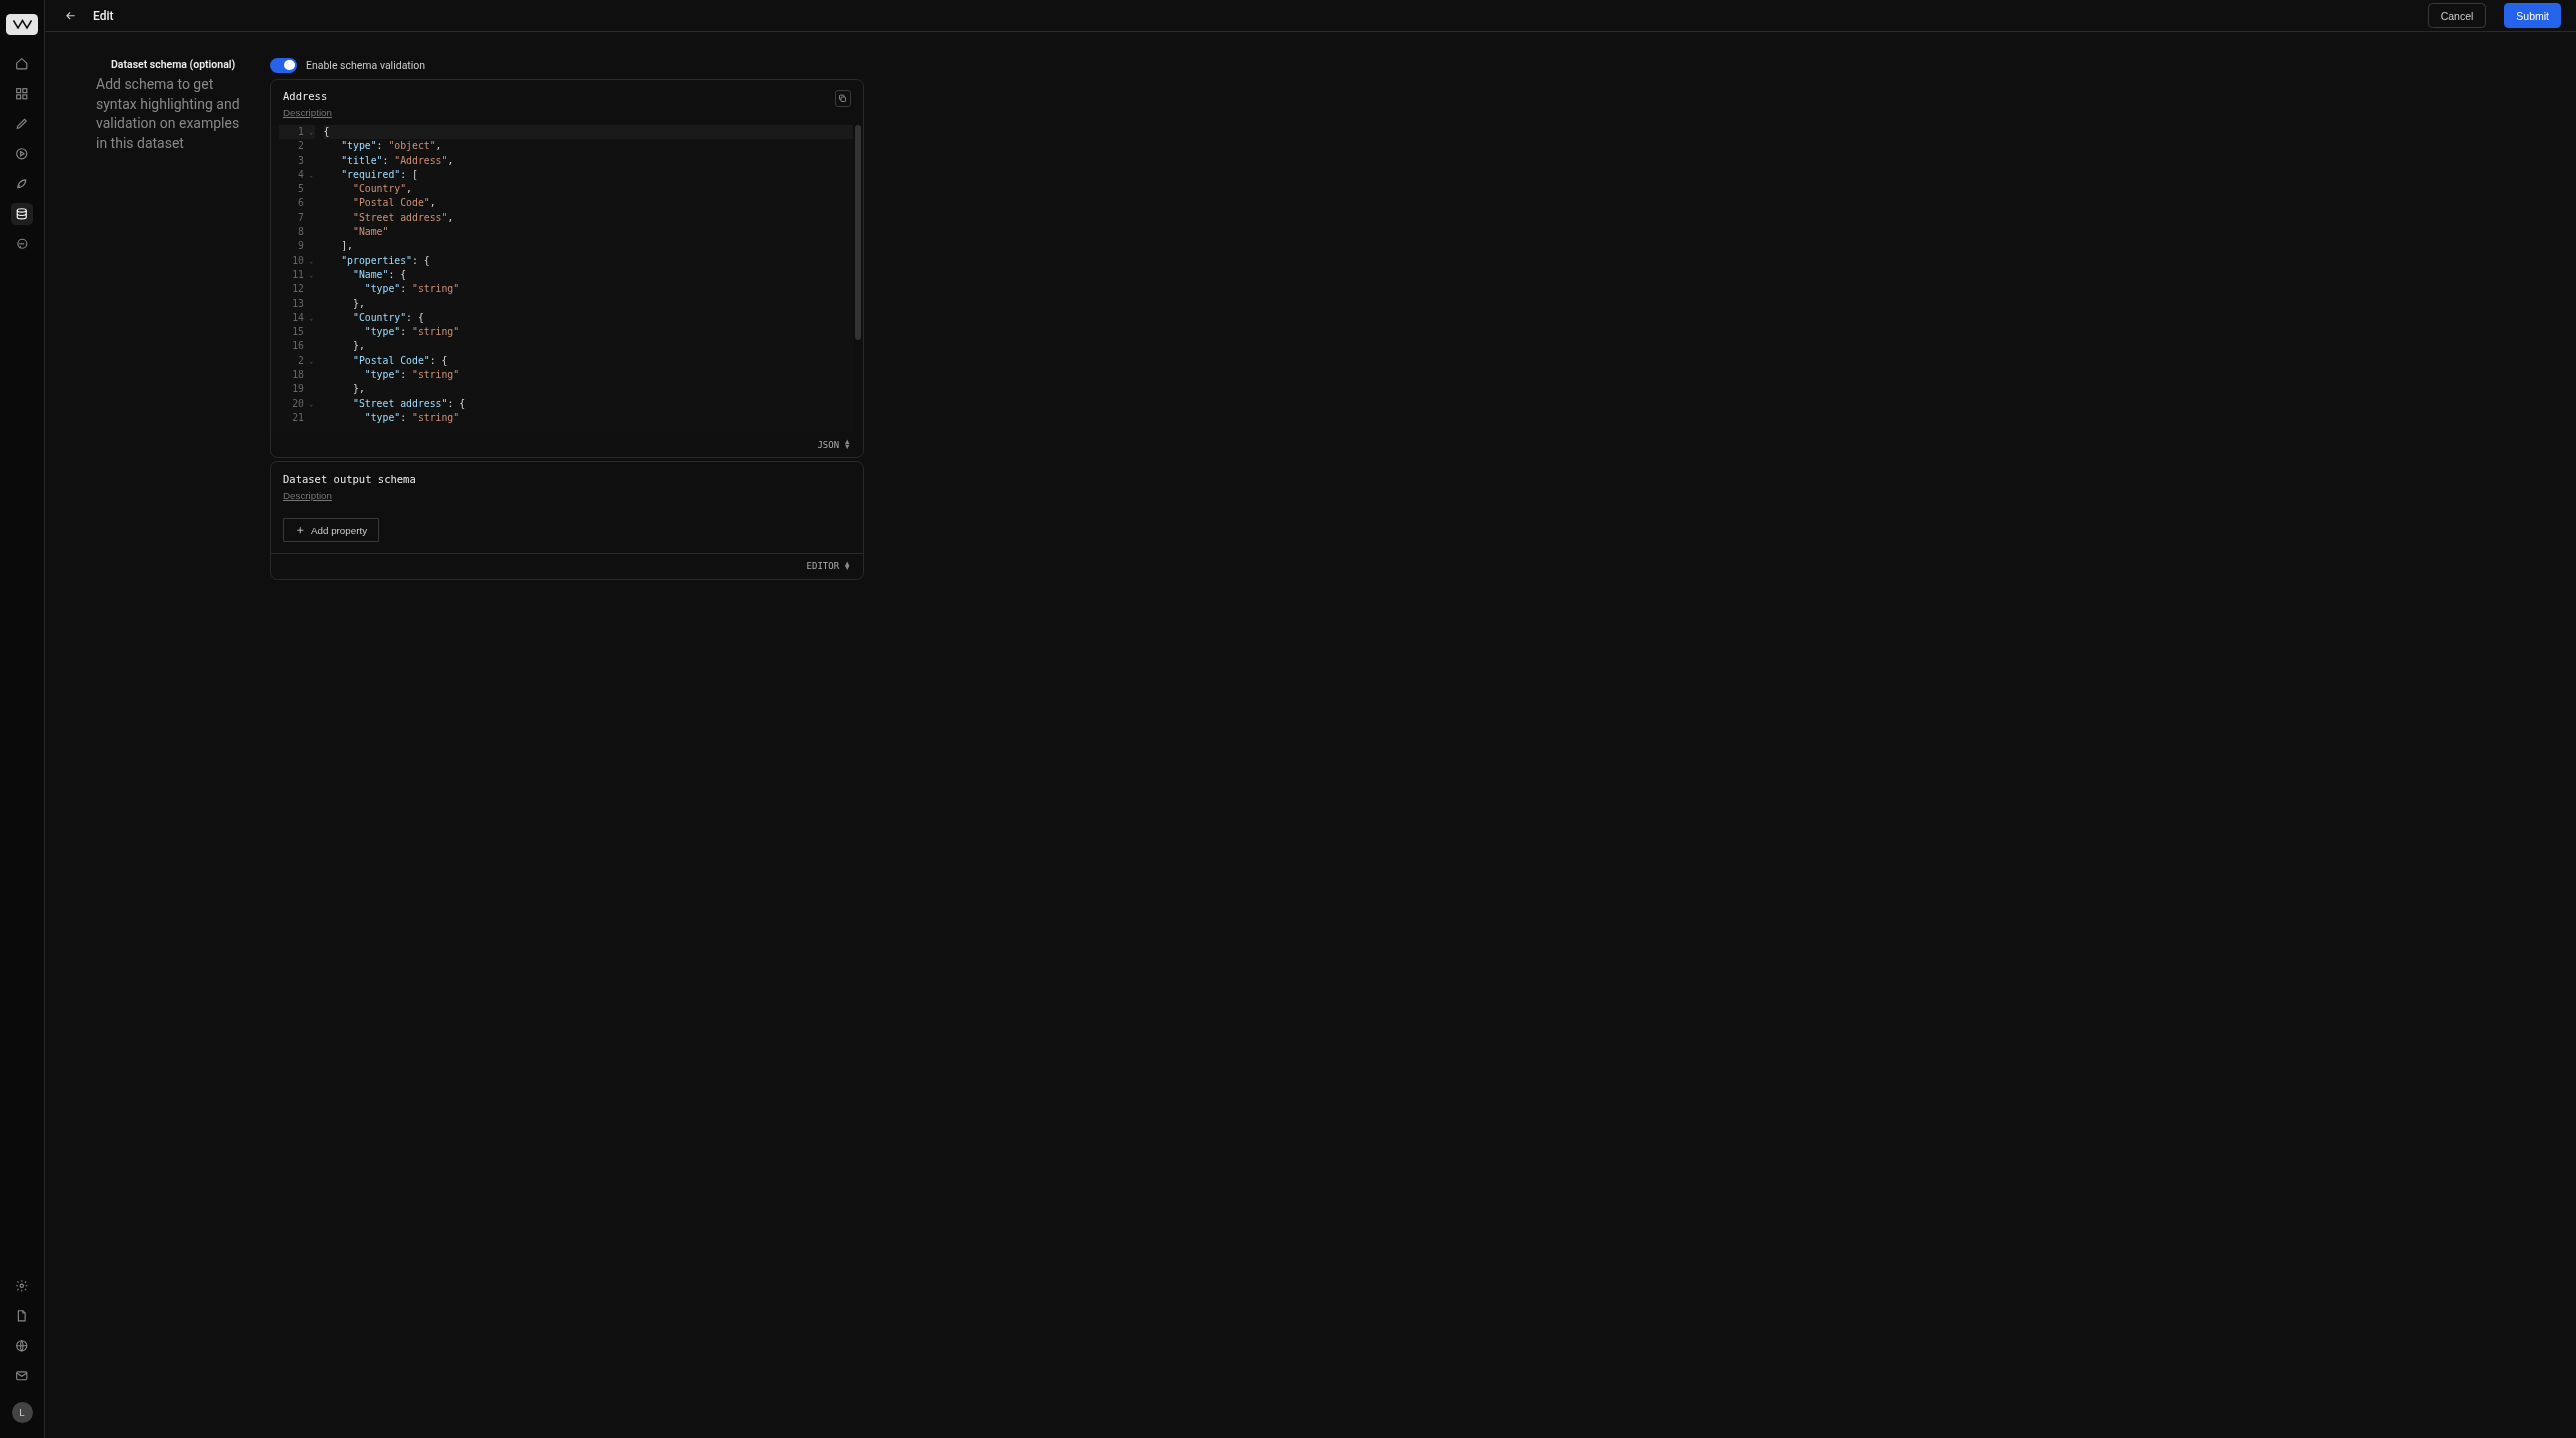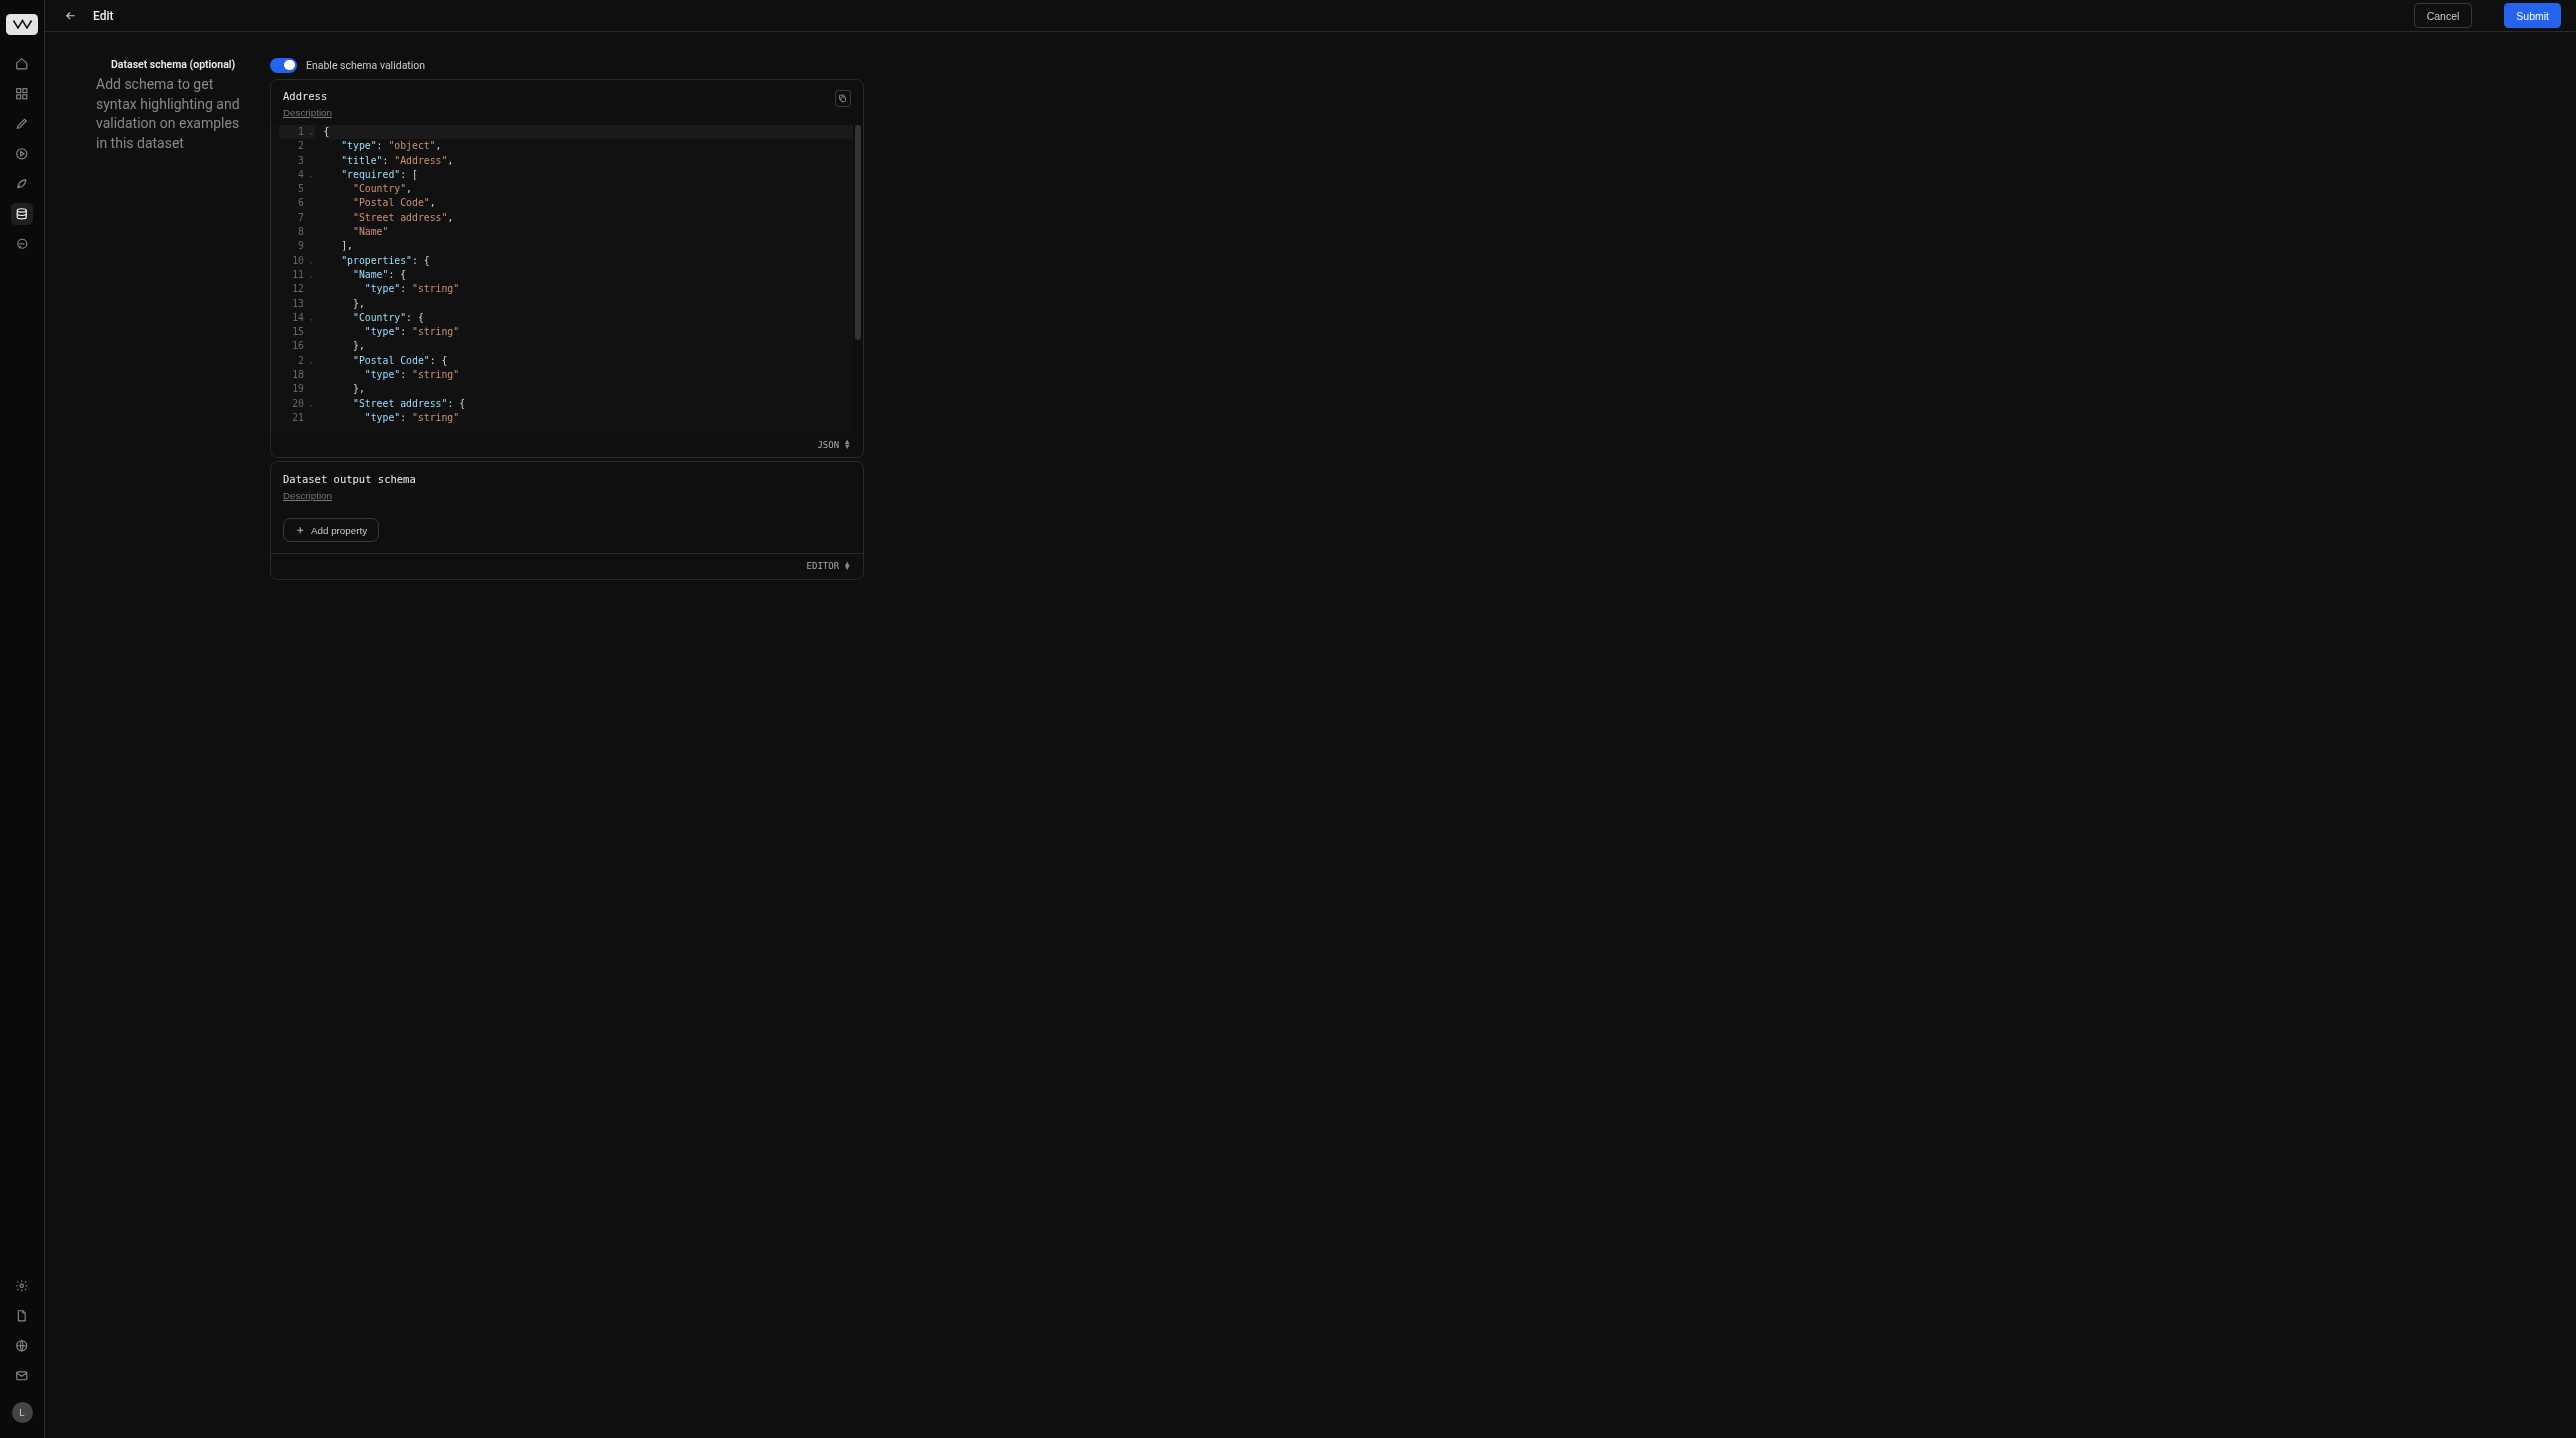--- a/index.html
+++ b/index.html
@@ -310,21 +310,21 @@
     flex-direction: column;
   }
   .add-prop-row {
     padding: 10.5px 12px;
     border-bottom: 0.8px solid #2a2a2a;
   }
   .btn-add-prop {
     height: 24px;
     padding: 0 10.5px;
     border: 0.8px solid #3a3a3a;
-    border-radius: 7px;
+    border-radius: 1px;
     background: transparent;
     color: #ccc;
     font-size: 9.8px;
     display: inline-flex;
     align-items: center;
     gap: 6px;
     cursor: pointer;
   }
   svg { display: block; }
 </style>
@@ -415,21 +415,21 @@
   <div class="main">
     <div class="topbar">
       <div class="back-btn">
         <svg width="13.5" height="13.5" viewBox="0 0 24 24" fill="none" stroke="currentColor" stroke-width="2">
             <path d="M19 12 H5 M11 6 L5 12 L11 18"></path>
           </svg>
       </div>
       <div class="page-title">Edit</div>
       <div class="topbar-spacer"></div>
       <button class="btn btn-secondary">Cancel</button>
-      <button class="btn btn-primary" style="margin-left:20px">Submit</button>
+      <button class="btn btn-primary" style="margin-left:6px">Submit</button>
     </div>
 
     <div class="content">
       <div class="left-col">
         <h3>Dataset schema (optional)</h3>
         <p>Add schema to get syntax highlighting and validation on examples in this dataset</p>
       </div>
 
       <div class="right-col">
 

